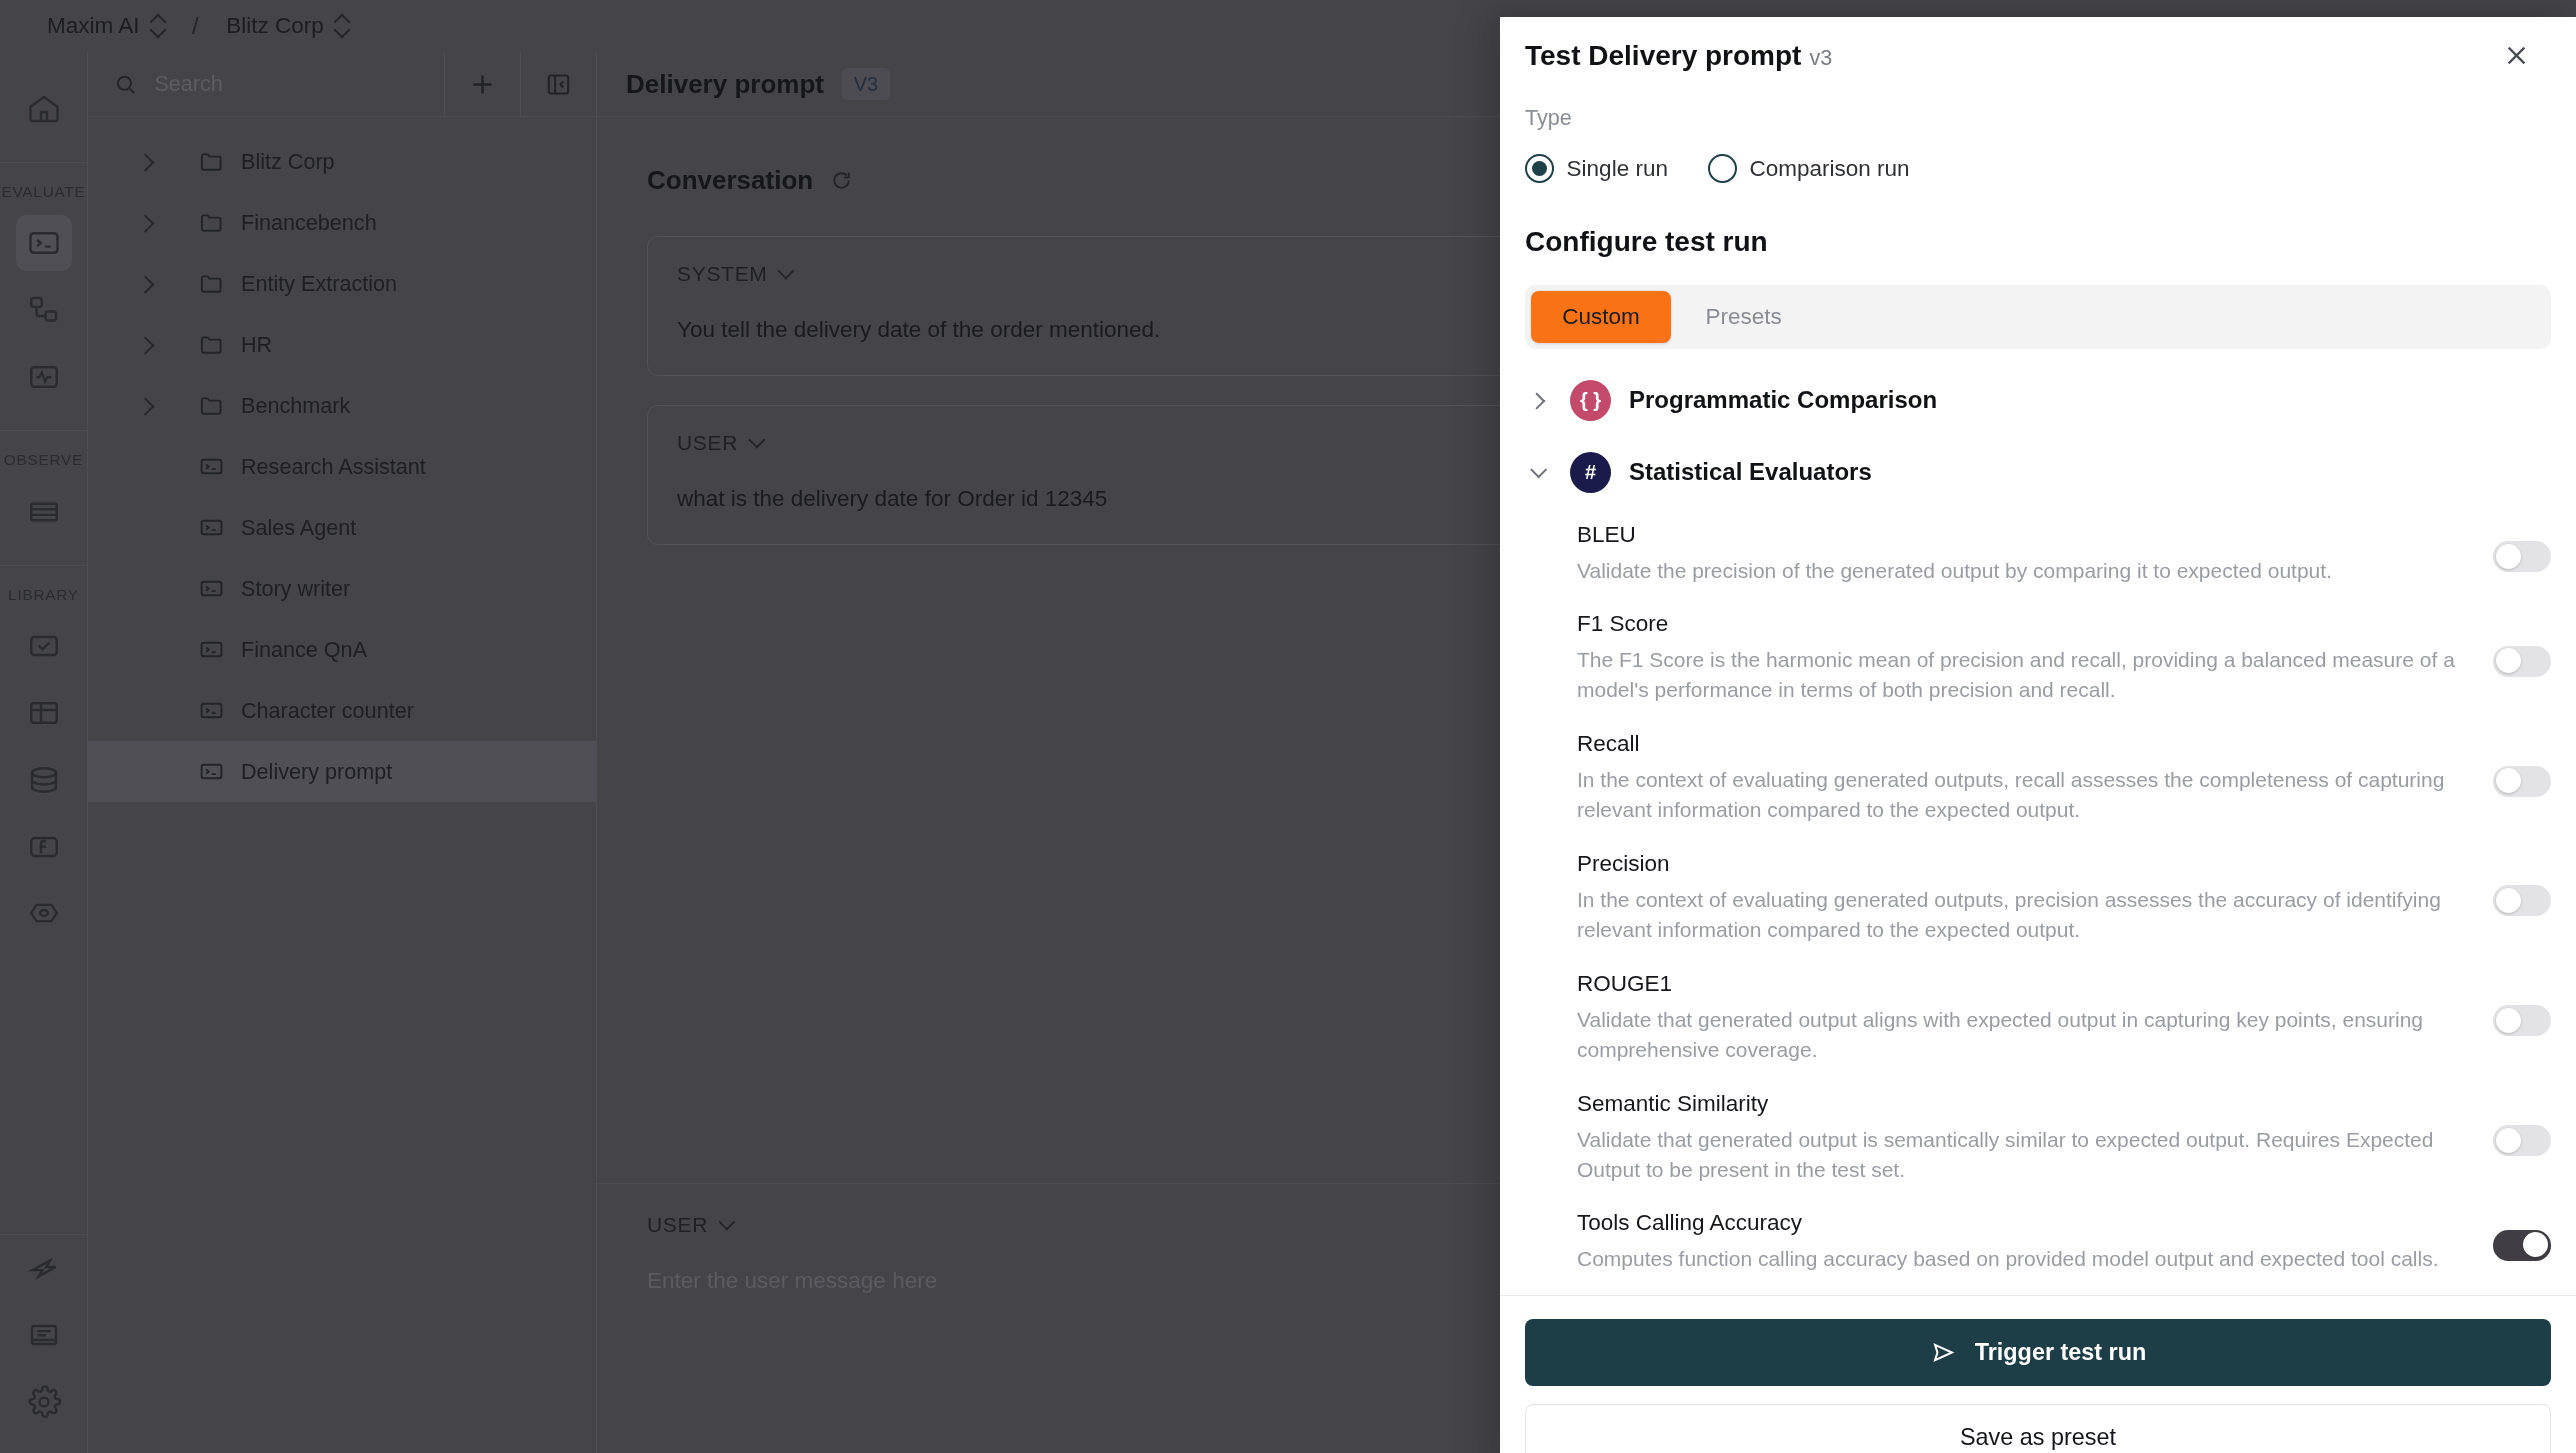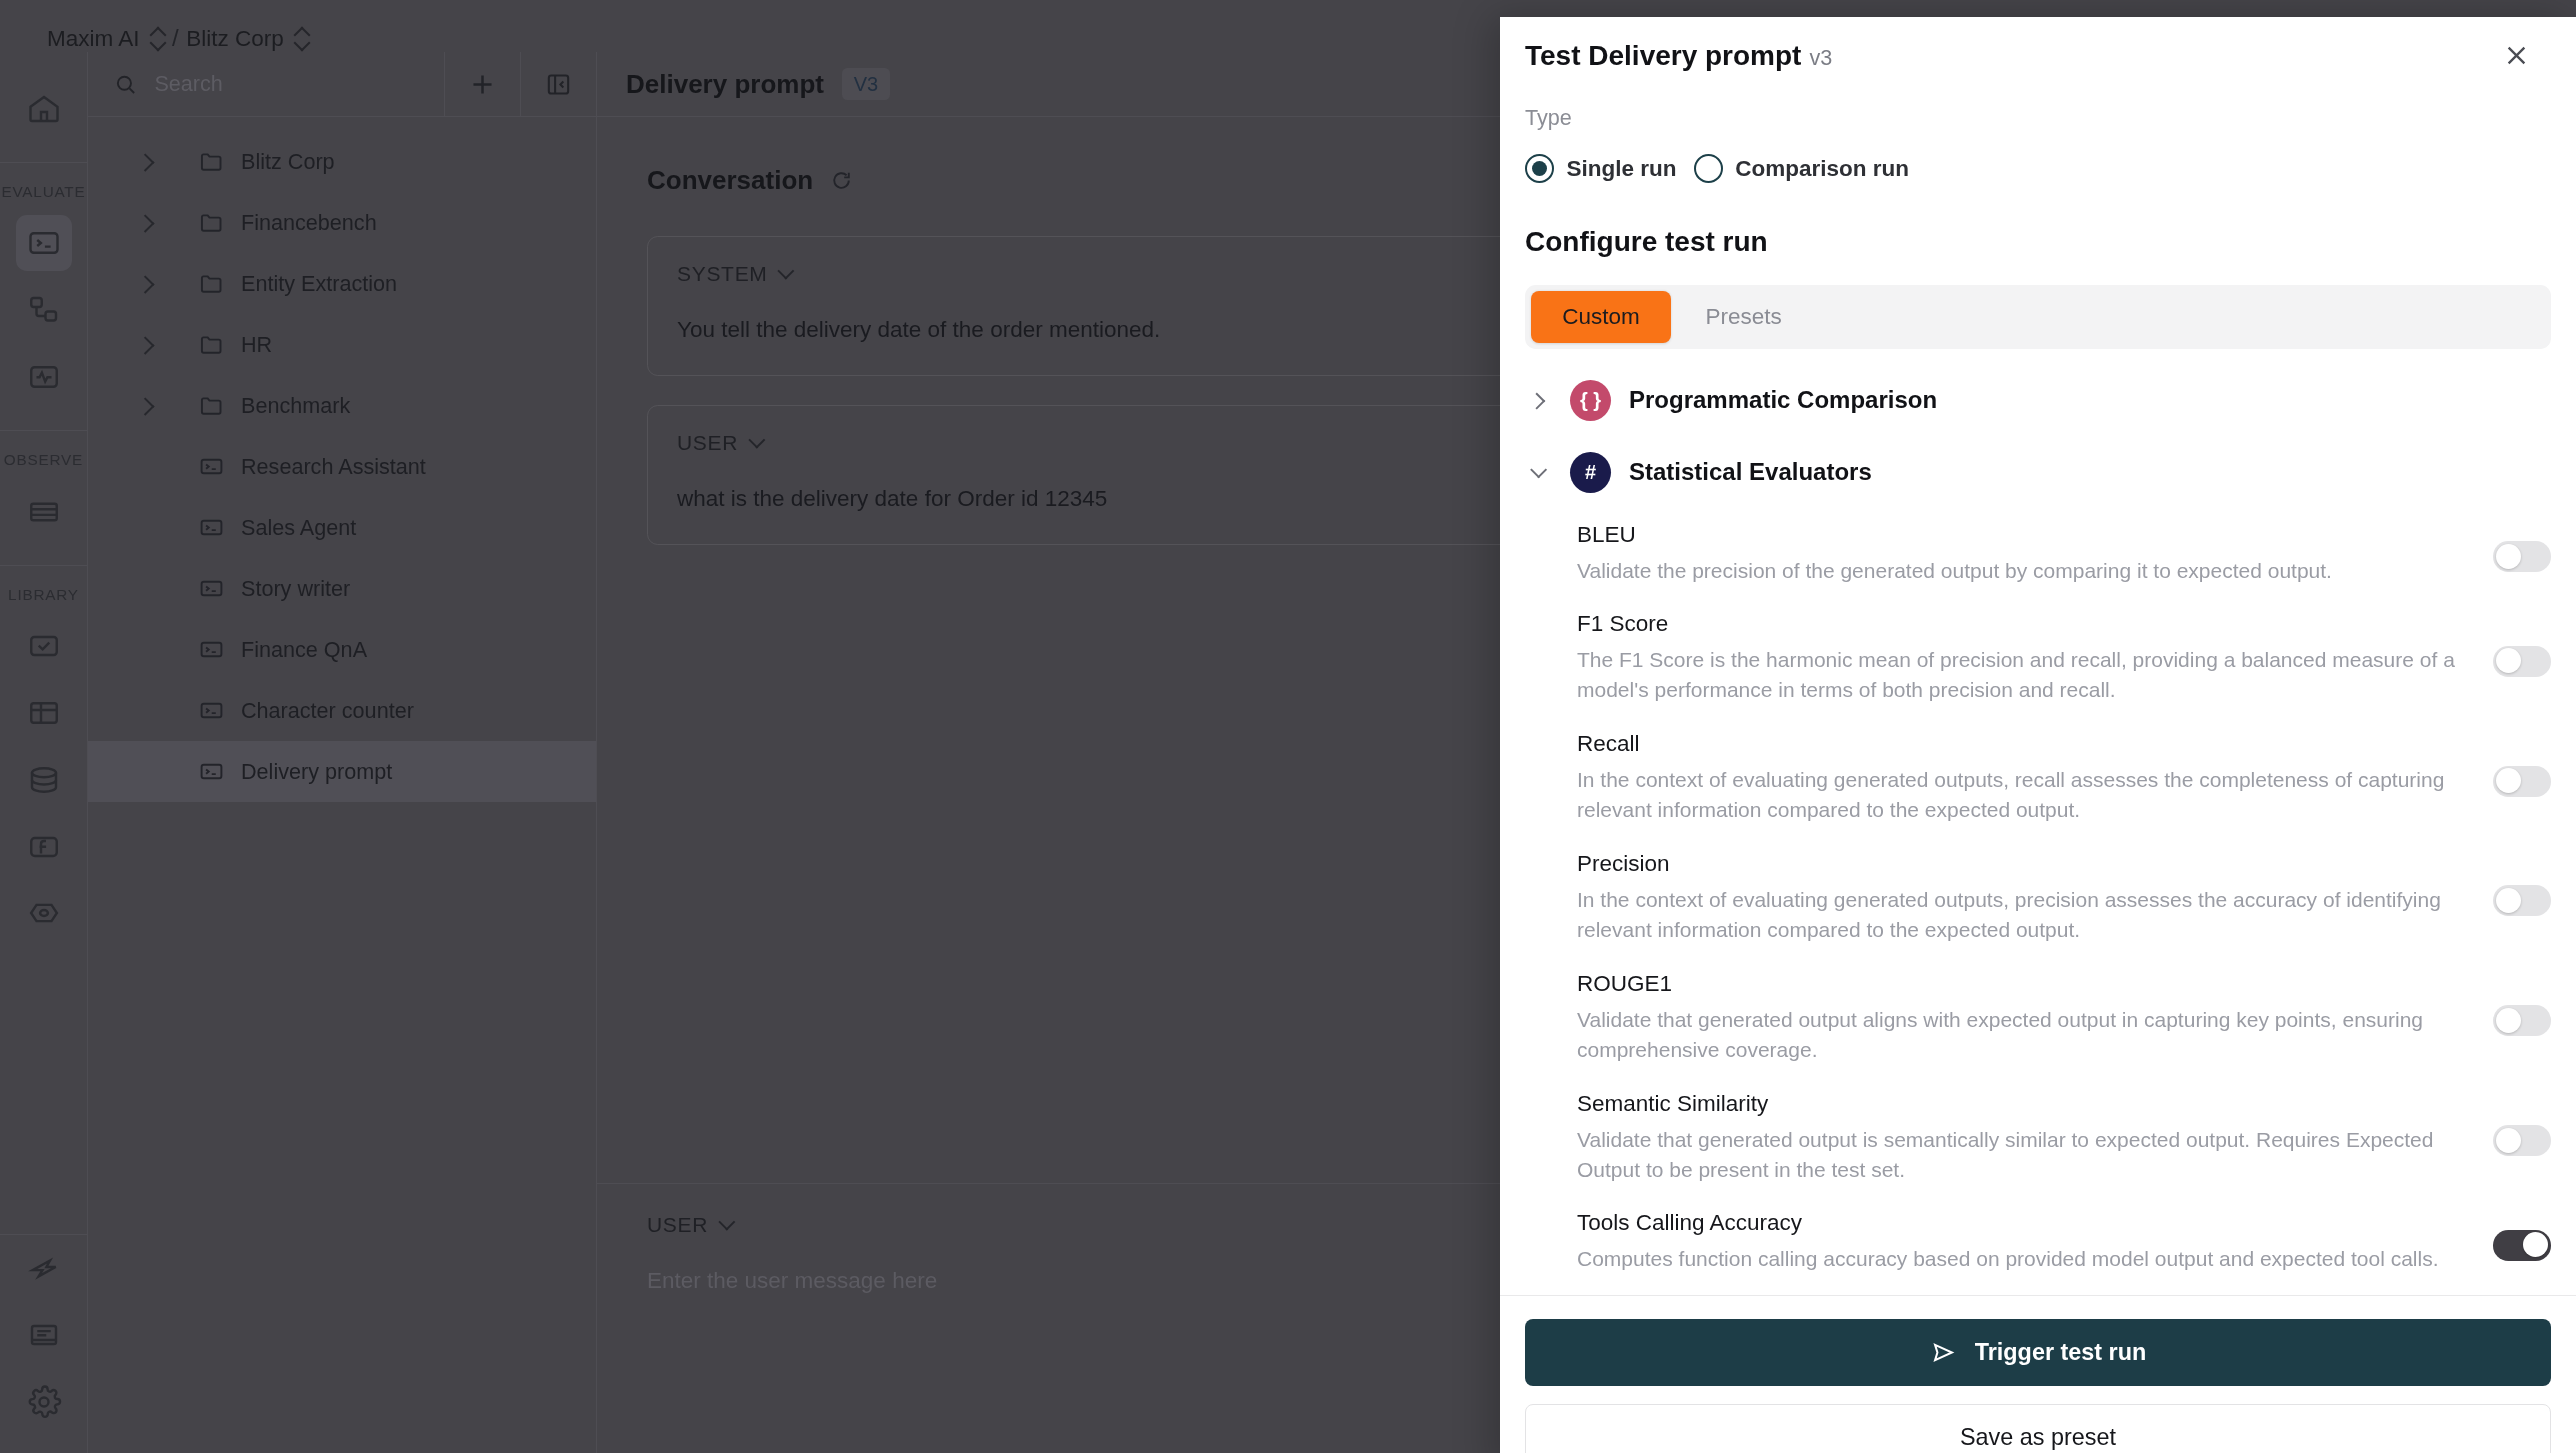--- a/index.html
+++ b/index.html
@@ -13,23 +13,23 @@
   
   #app-background {
     position: absolute; inset: 0;
     background: #454449;
     display: flex; flex-direction: column;
   }
 
   
   .topbar {
     height: 52px; flex: 0 0 52px;
-    display: flex; align-items: flex-end;
+    display: flex; align-items: center;
     padding-left: 47px;
-    gap: 2px;
+    gap: 22px;
     color: #1c1d21;
     font-size: 22.5px;
   }
   .topbar-org, .topbar-proj { display: flex; align-items: center; gap: 10.8px; }
   .chev-ud {
     display: inline-block; width: 14.4px; height: 23.4px;
     position: relative; opacity: .85;
   }
   .chev-ud::before, .chev-ud::after {
     content: ""; position: absolute; left: 1.8px; width: 10px; height: 10px;
@@ -167,21 +167,21 @@
   .modal-title { font-size: 28px; font-weight: 700; color: #111216; }
   .modal-title .ver { font-size: 21.6px; font-weight: 400; color: #7b7d85; margin-left: 8px; }
   .modal-close {
     margin-left: auto; width: 43px; height: 43px;
     display: flex; align-items: center; justify-content: center;
     color: #4a4c53;
   }
   .modal-scroll { flex: 1; overflow: hidden; padding: 0 25px; }
 
   .field-label { font-size: 21.6px; color: #8b8d95; margin-top: 10.8px; }
-  .radio-row { display: flex; align-items: center; gap: 17px; margin-top: 23.4px; font-weight: bold; }
+  .radio-row { display: flex; align-items: center; gap: 40px; margin-top: 23.4px; }
   .radio-opt { display: flex; align-items: center; gap: 12.6px; font-size: 22.5px; color: #2e3035; }
   .radio-dot {
     width: 29px; height: 29px; border-radius: 50%;
     border: 2.3px solid #1d4049; display: flex; align-items: center; justify-content: center;
   }
   .radio-dot .inner {
     width: 15.3px; height: 15.3px; border-radius: 50%; background: #1d4049;
   }
 
   .section-title {

